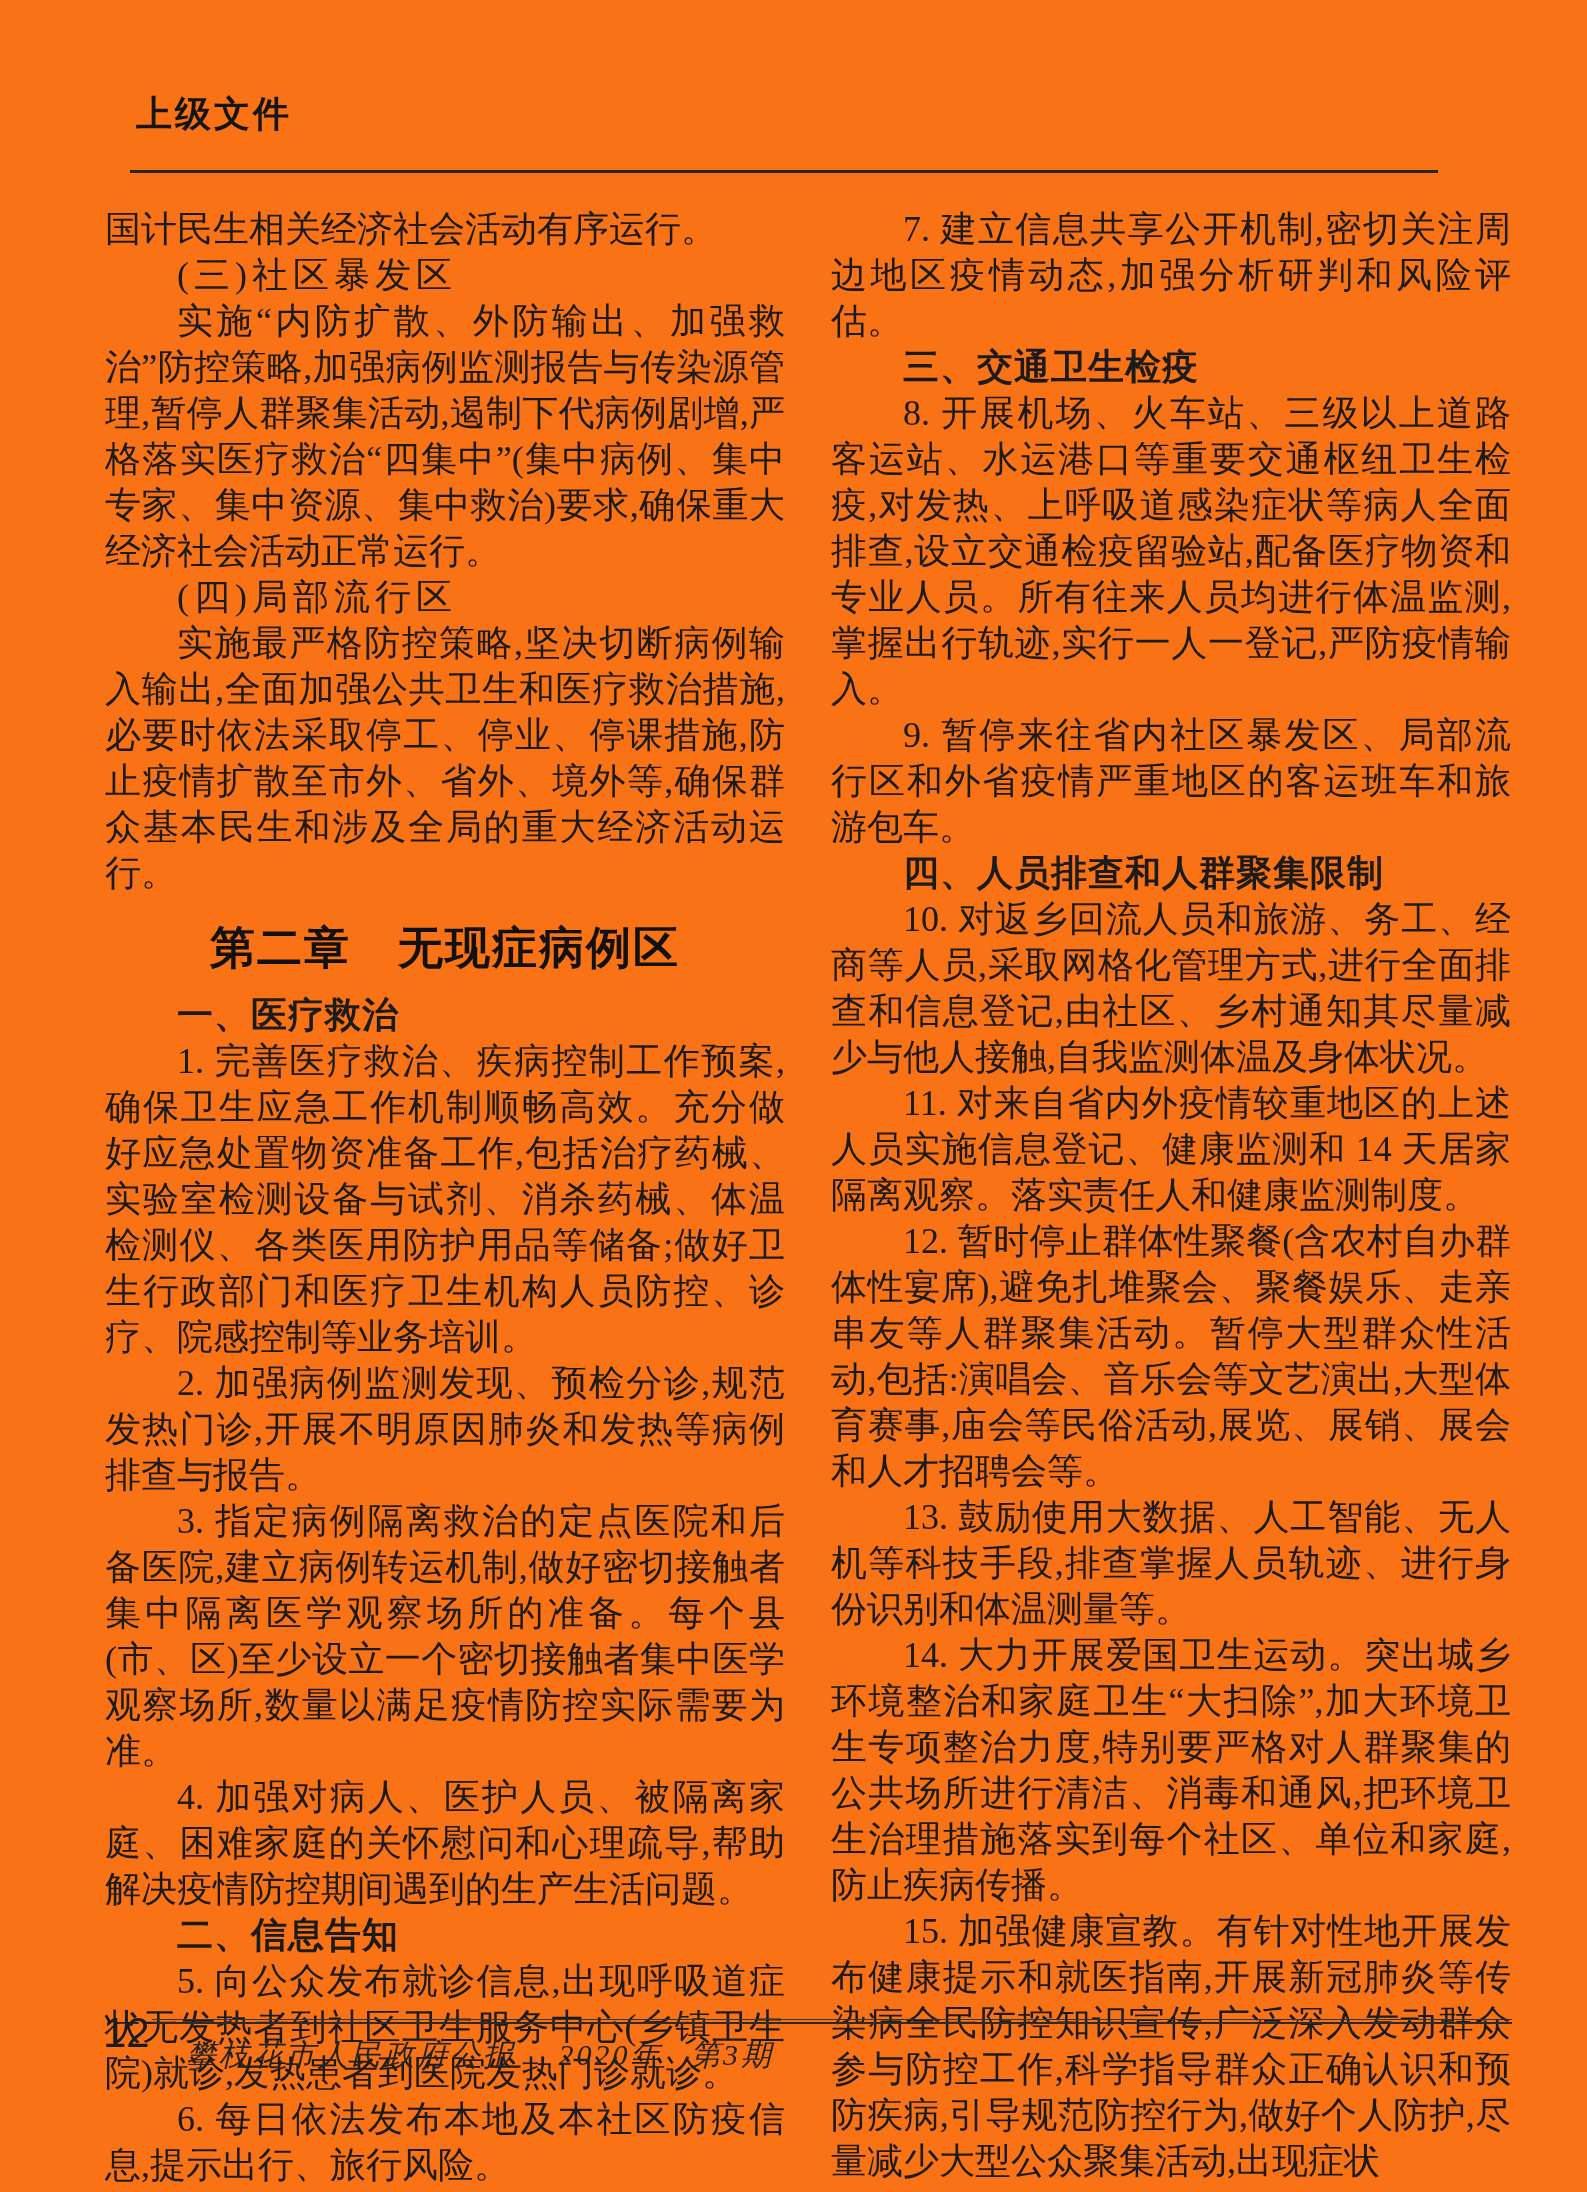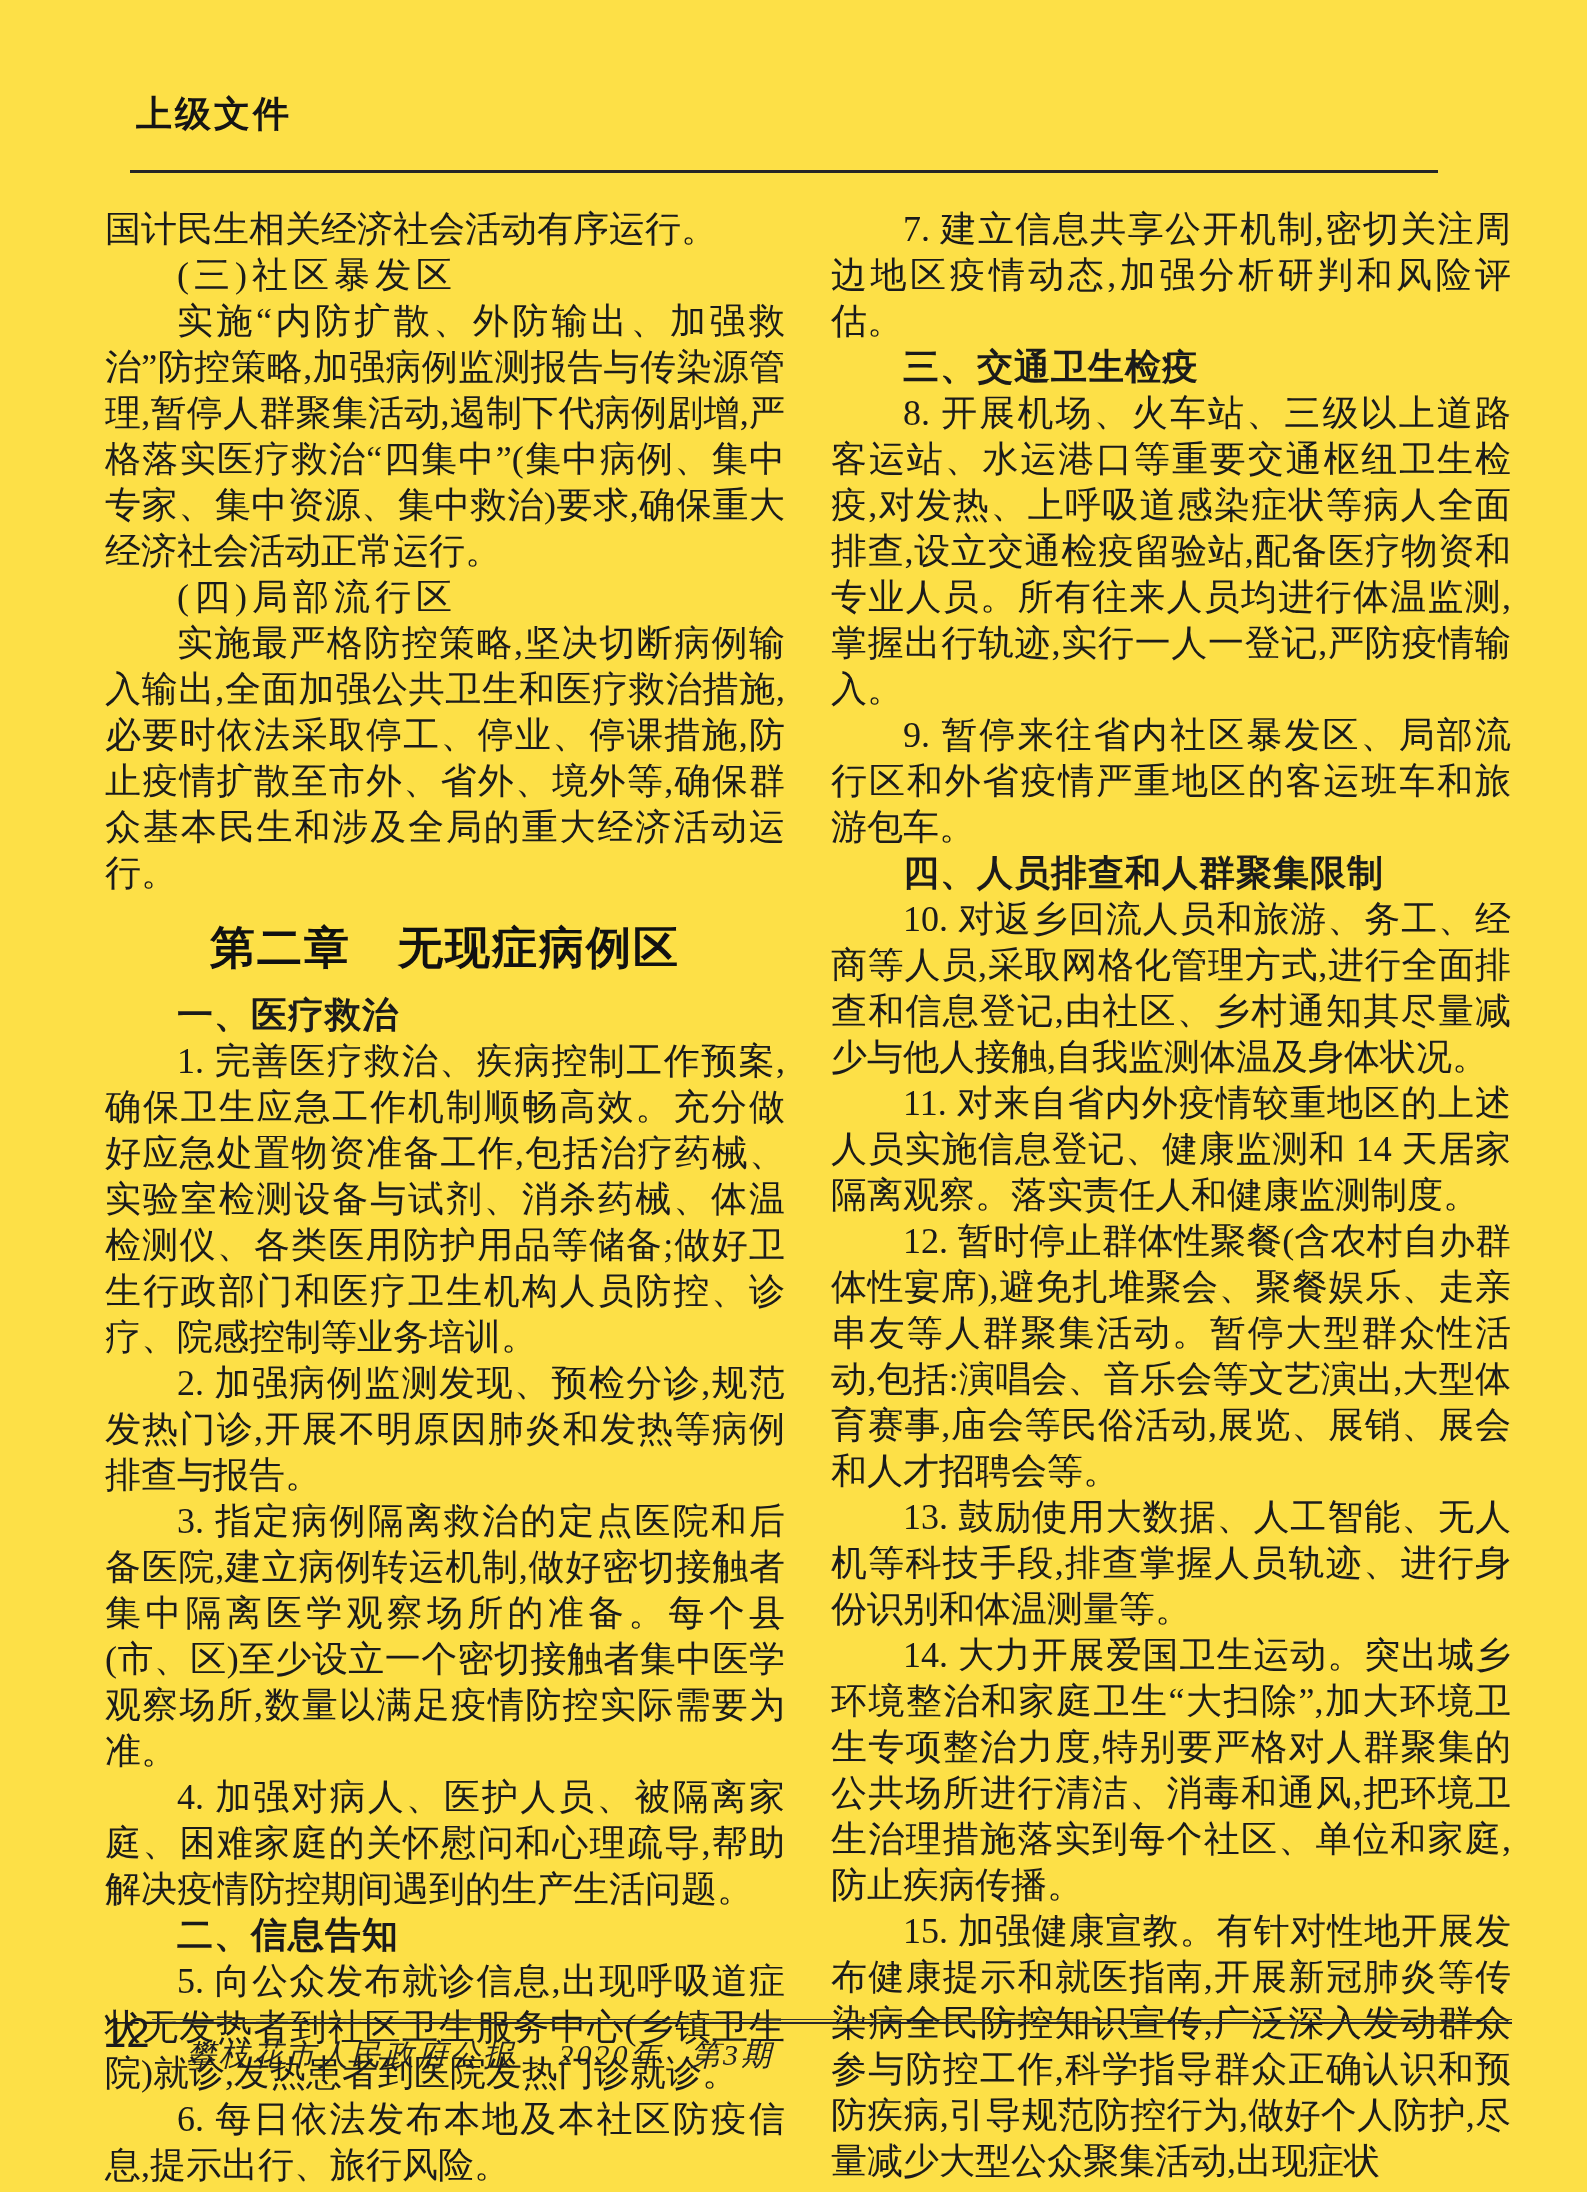--- a/index.html
+++ b/index.html
@@ -6,21 +6,21 @@
   html, body { background: #e8e8e8; }
   body {
     width: 1587px; height: 2192px;
     position: relative;
     font-family: "Liberation Serif", "DejaVu Serif", serif;
     color: #1b1b1b;
   }
   .page {
     position: absolute; inset: 0;
     width: 1587px; height: 2192px;
-    background: #fde047;
+    background: #f97316;
     overflow: hidden;
   }
   
   .header-title {
     position: absolute; left: 136px; top: 90px;
     font-family: "Liberation Sans", "DejaVu Sans", sans-serif;
     font-weight: bold;
     font-size: 36px; letter-spacing: 3px;
     color: #151515;
   }

